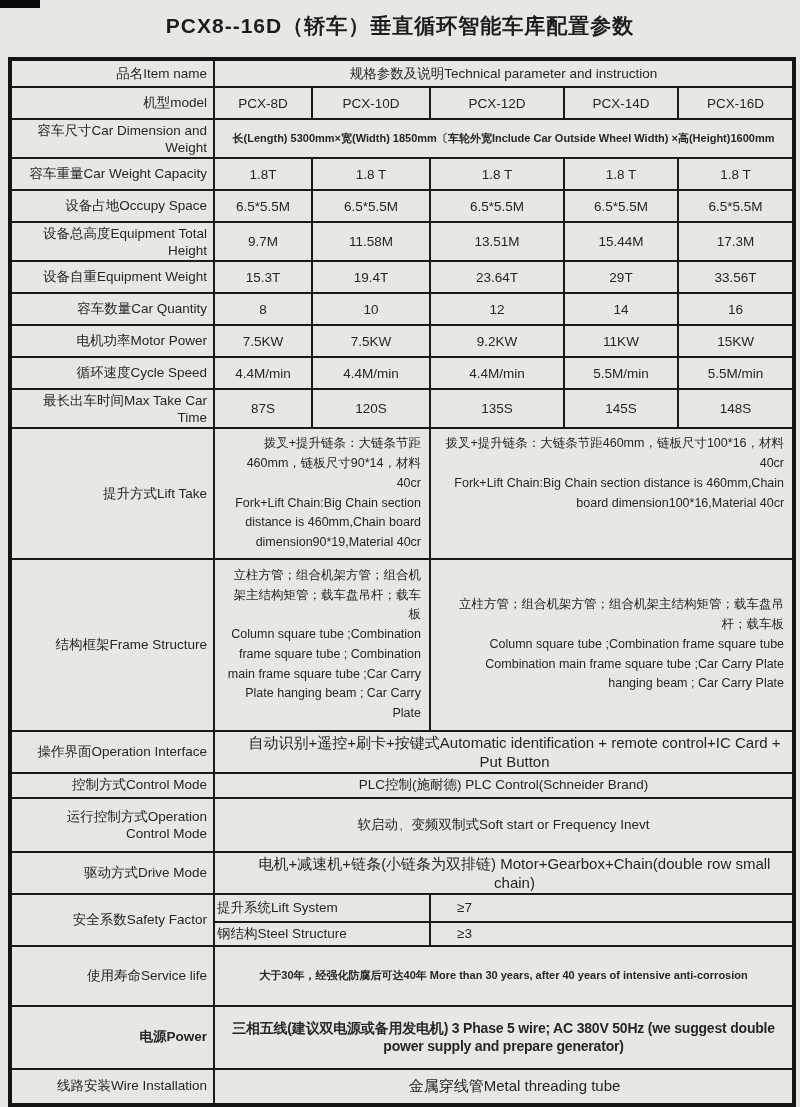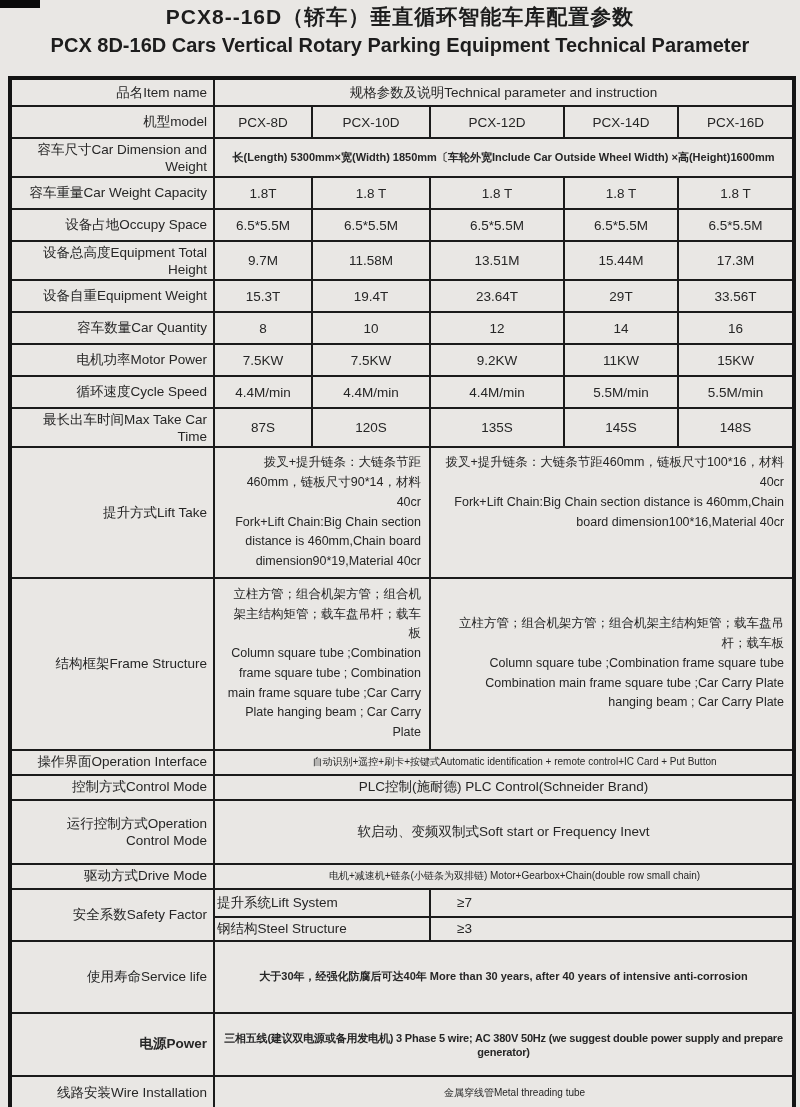--- a/index.html
+++ b/index.html
@@ -2,21 +2,21 @@
 <html><head>
 <meta charset="utf-8">
 <style>
   html,body{margin:0;padding:0;}
   body{
     width:800px;height:1107px;overflow:hidden;position:relative;
     background:#e9e7e4;color:#262626;
     font-family:"Liberation Sans", sans-serif;
   }
   .scan-artifact{position:absolute;top:0;left:0;width:40px;height:8px;background:#0a0a0a;}
-  .titles{padding-top:4px;text-align:center;line-height:1.25;}
+  .titles{padding-top:13px;text-align:center;line-height:1.25;}
   .title-cn{font-size:21px;font-weight:700;letter-spacing:1px;color:#1d1d1d;}
   .title-en{font-size:20px;font-weight:700;margin-top:3px;color:#1d1d1d;}
   table.spec{
     border-collapse:collapse;table-layout:fixed;
     width:784px;margin:18px 0 0 8px;
     border:4px solid #141414;
   }
   td{
     border:2px solid #1b1b1b;
     font-size:13.5px;
@@ -27,34 +27,33 @@
   td.label{text-align:right;padding-left:9px;}
   td.c{text-align:center;}
   td.para{
     text-align:right;vertical-align:top;
     padding:5px 8px;line-height:1.58;font-size:12.5px;
   }
   td.para-mid{vertical-align:middle;}
   td.subname{text-align:left;padding-left:2px;}
   td.subval{text-align:left;padding-left:26px;}
   .fs12{font-size:11px;font-weight:bold;}
-  .fs125{font-size:10px;padding-left:28px;}
-  .power-text{font-size:11px;letter-spacing:-0.2px;margin-left:48px;}
+  .fs125{font-size:15px;padding-left:28px;}
+  .power-text{font-size:14px;letter-spacing:-0.2px;margin-left:48px;}
   tr.h28{height:28px;} tr.h29{height:18px;} tr.h32{height:32px;} tr.h33{height:25px;}
-  tr.h36{height:36px;} tr.h54{height:64px;} tr.h57{height:63px;font-weight:bold;} tr.h60{height:72px;}
+  tr.h36{height:36px;} tr.h54{height:54px;} tr.h57{height:63px;font-weight:bold;} tr.h60{height:60px;}
   tr.h117{height:117px;} tr.h172{height:172px;}
 </style>
 </head>
 <body>
 
 <div class="scan-artifact"></div>
 
 <div class="titles">
   <div class="title-cn">PCX8--16D（轿车）垂直循环智能车库配置参数</div>
-  <div class="title-en">PCX 8D-16D Cars Vertical Rotary Parking Equipment  Technical Parameter</div>
 </div>
 
 <table class="spec">
   <colgroup>
     <col style="width:204px">
       <col style="width:98px">
       <col style="width:118px">
     <col style="width:134px">
       <col style="width:114px">
       <col style="width:116px">

